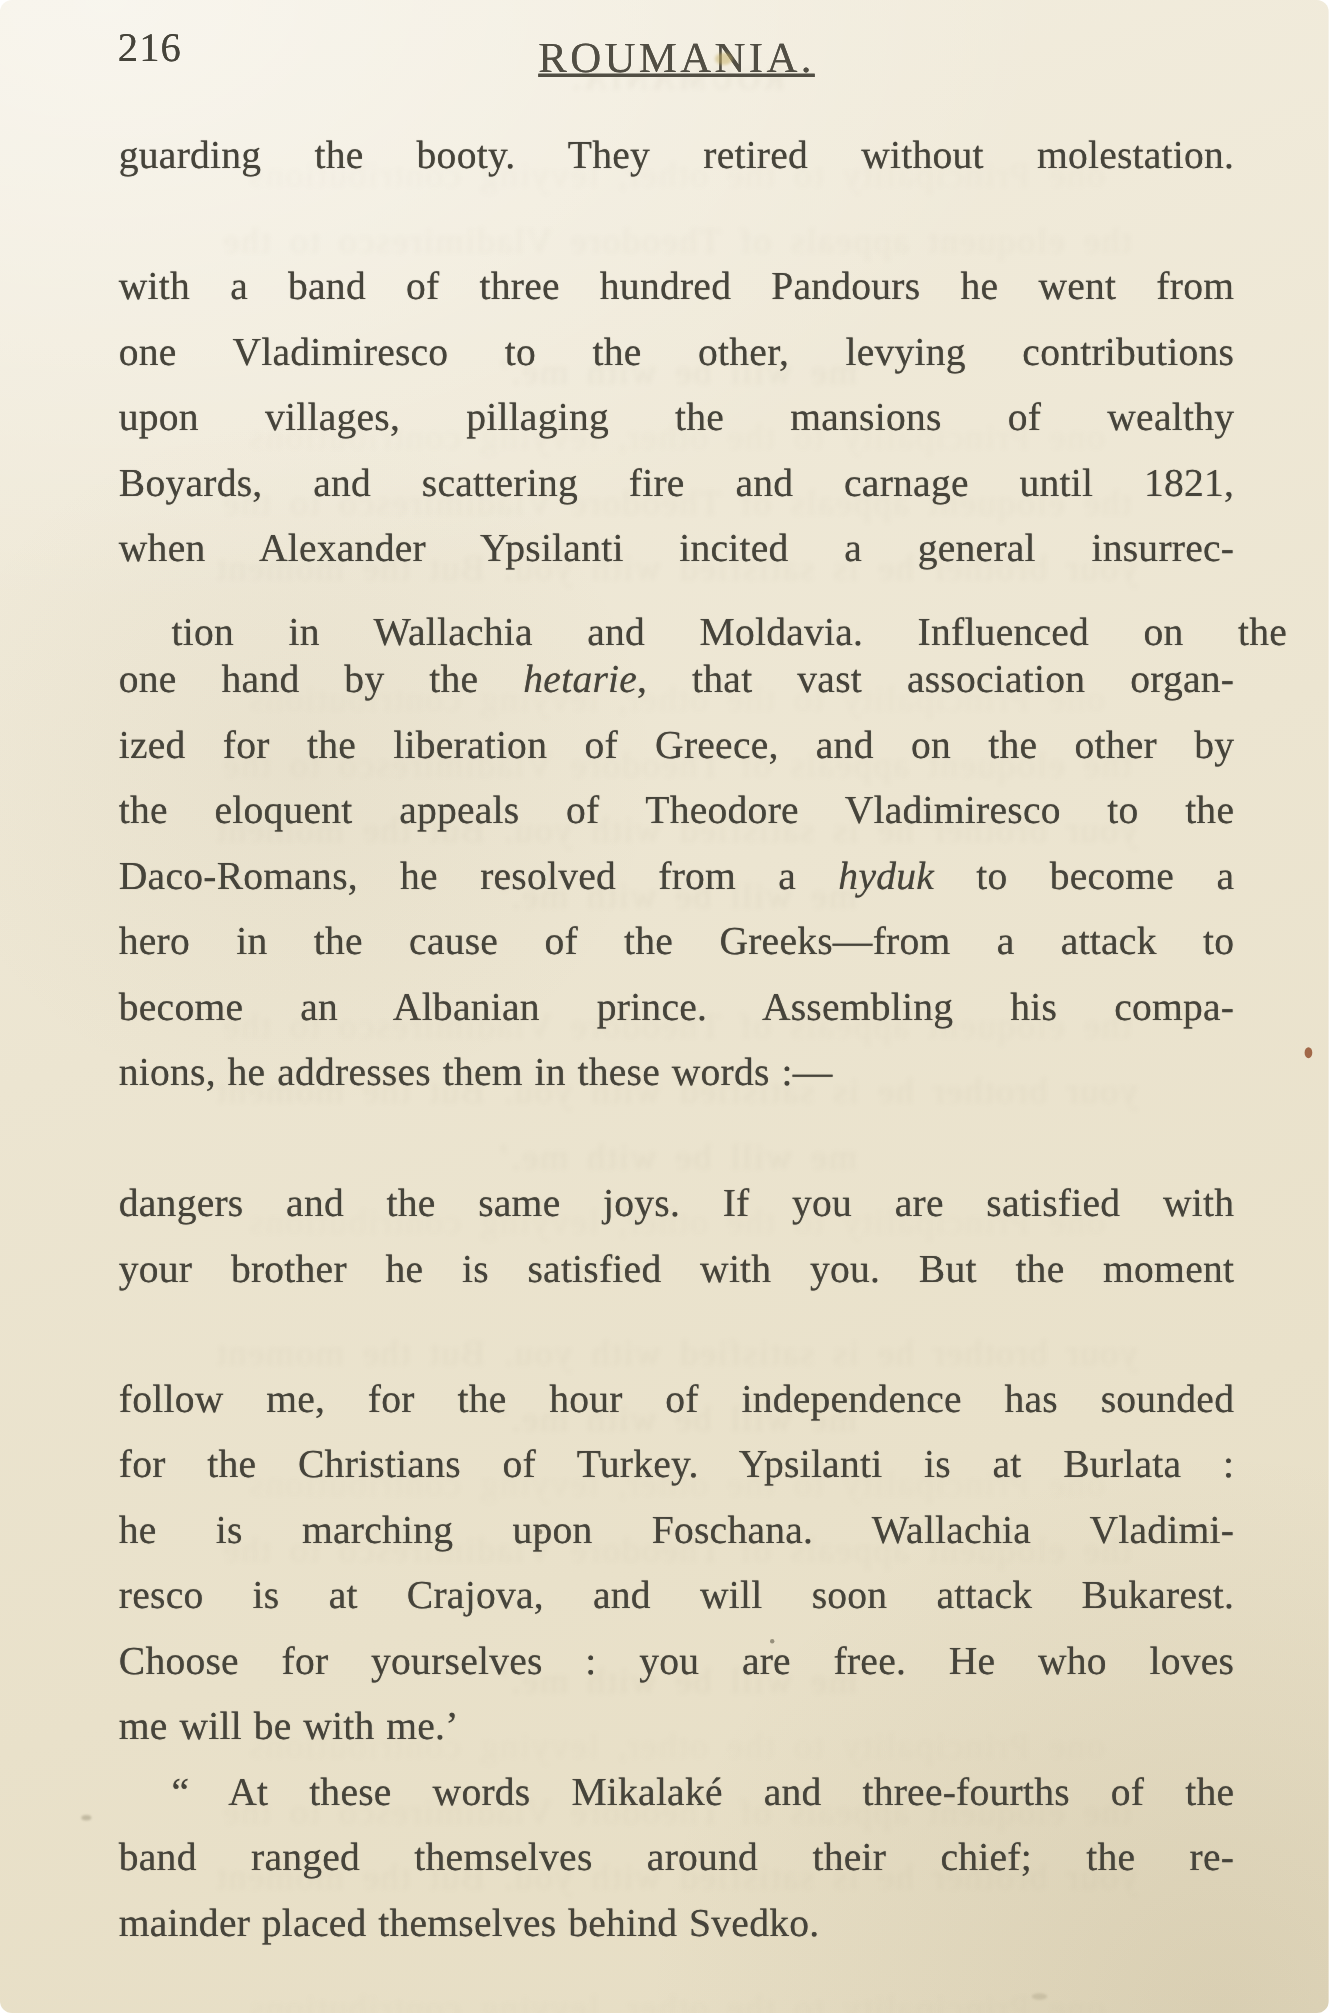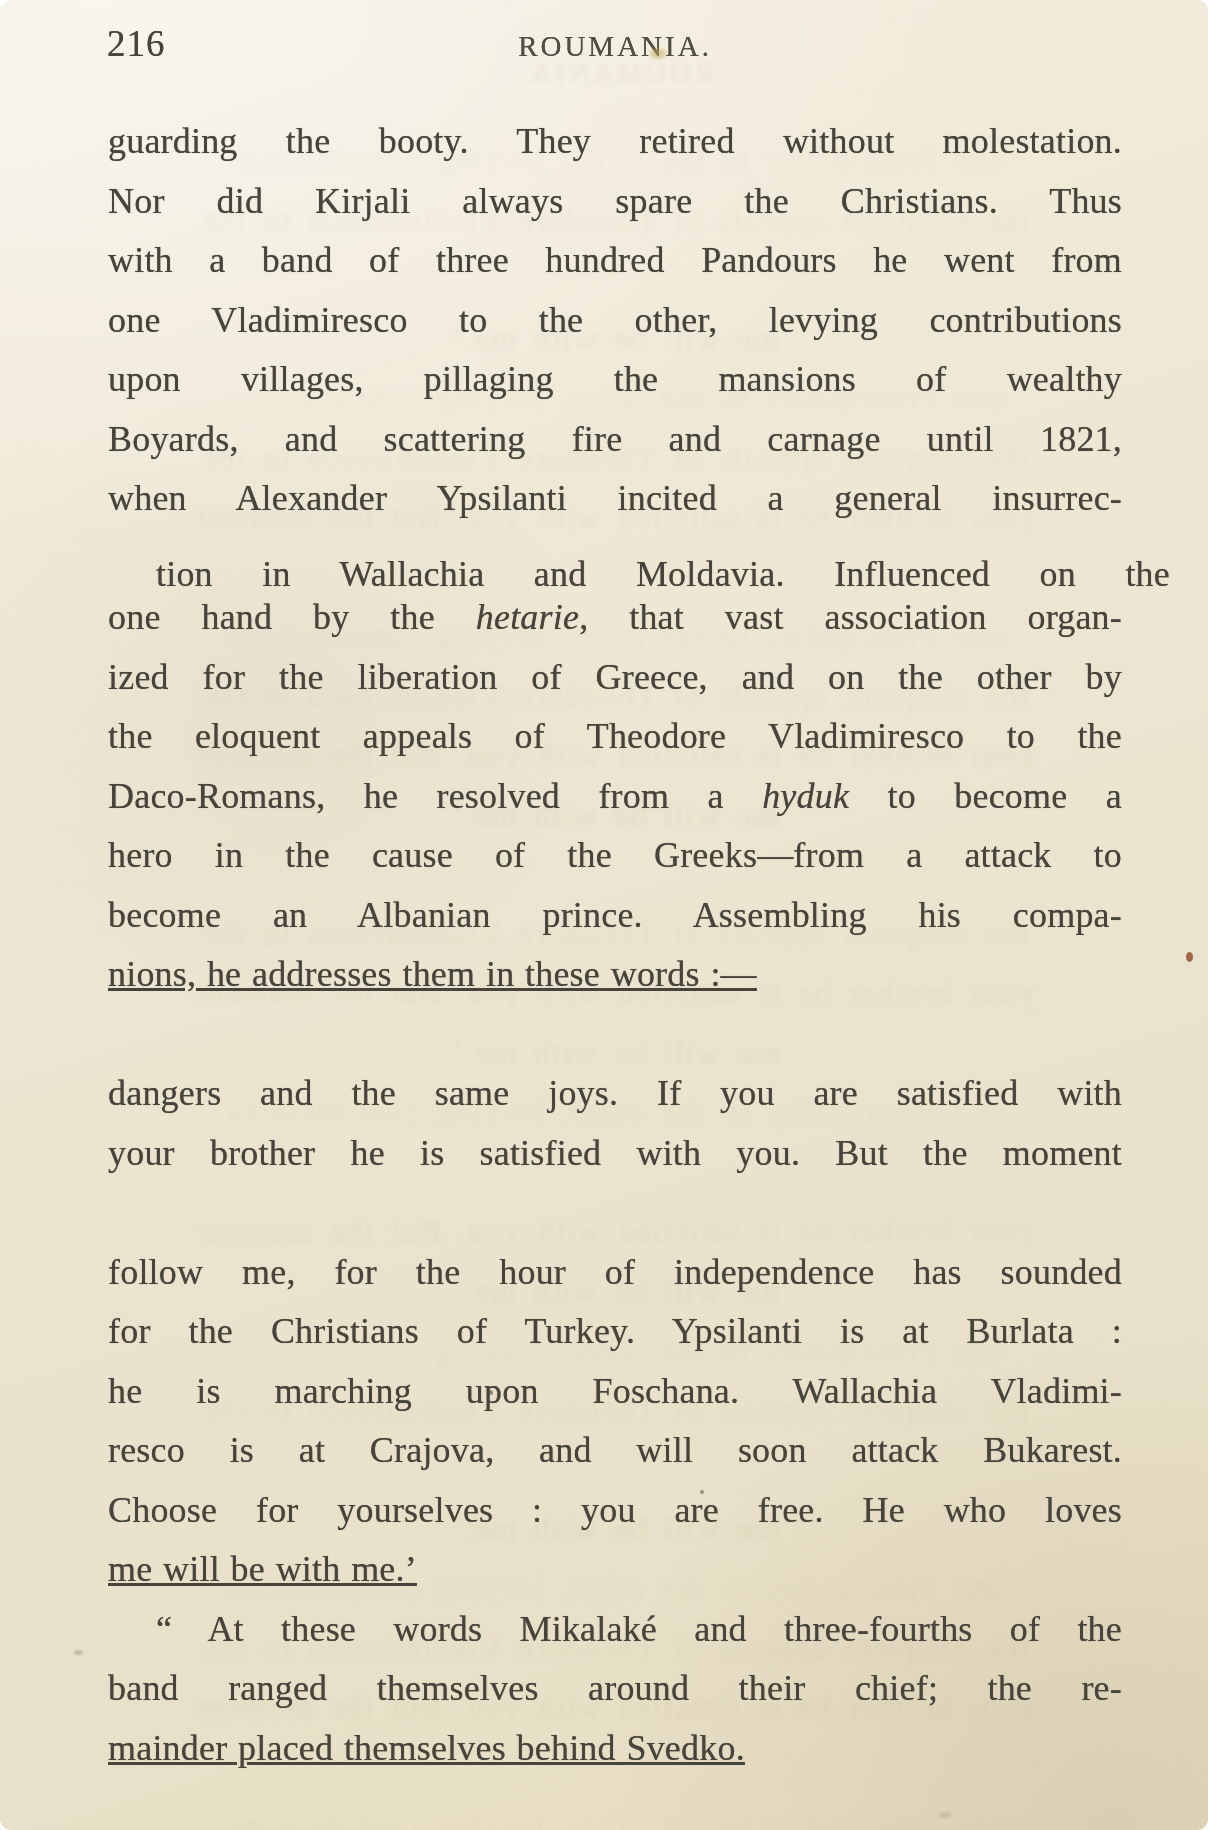--- a/index.html
+++ b/index.html
@@ -41,24 +41,25 @@
     letter-spacing: 1px;
     color: var(--ink);
     text-shadow: 0 0 0.6px currentColor;
   }
   .running-title {
     position: absolute;
     left: 108px;
     top: 30px;
     width: 1014px;
     text-align: center;
-    font-size: 29px;
+    font-size: 39px;
     letter-spacing: 3px;
     color: var(--header-ink);
     text-shadow: 0 0 0.6px currentColor;
+    text-decoration: underline;
   }
   
   .body-text {
     position: absolute;
     left: 108px;
     top: 112px;
     width: 1014px;
     height: 1700px;
   }
   .line {
@@ -69,21 +70,21 @@
     line-height: 59.5px;
     font-size: 36px;
     color: var(--ink);
     text-shadow: 0 0 0.7px rgba(62,58,48,0.75);
     box-sizing: border-box;
     white-space: normal;
     letter-spacing: 0.2px;
     word-spacing: 1.5px;
   }
   .line.justify { text-align: justify; text-align-last: justify; }
-  .line.left    { text-align: left;    text-align-last: left; text-decoration: underline; }
+  .line.left    { text-align: left;    text-align-last: left; }
   .line.indent  { padding-left: 48px; }
   .line i { font-style: italic; }
   
   .ghosts { position: absolute; inset: 0; pointer-events: none; }
   .ghost {
     position: absolute;
     left: 108px;
     width: 1014px;
     height: 42px;
     line-height: 42px;
@@ -137,21 +138,20 @@
       <div class="ghost" style="top: 1805px; opacity: 0.045;">one Principality to the other, levying contributions</div>
     </div>
 
   <div class="header">
     <span class="pagenum">216</span>
     <span class="running-title">ROUMANIA.</span>
   </div>
 
   <div class="body-text" id="body-text">
       <div class="line justify" style="top: 0px;"><span>guarding the booty.  They retired without molestation.</span></div>
-      <div class="line justify" style="top: 59.5px;"><span>Nor did Kirjali always spare the Christians.  Thus</span></div>
       <div class="line justify" style="top: 119px;"><span>with a band of three hundred Pandours he went from</span></div>
       <div class="line justify" style="top: 178.5px;"><span>one Vladimiresco to the other, levying contributions</span></div>
       <div class="line justify" style="top: 238px;"><span>upon villages, pillaging the mansions of wealthy</span></div>
       <div class="line justify" style="top: 297.5px;"><span>Boyards, and scattering fire and carnage until 1821,</span></div>
       <div class="line justify" style="top: 357px;"><span>when Alexander Ypsilanti incited a general insurrec-</span></div>
       <div class="line justify" style="top: 433px; margin-left: 48px;"><span>tion in Wallachia and Moldavia.  Influenced on the</span></div>
       <div class="line justify" style="top: 476px;"><span>one hand by the </span><i>hetarie</i><span>, that vast association organ-</span></div>
       <div class="line justify" style="top: 535.5px;"><span>ized for the liberation of Greece, and on the other by</span></div>
       <div class="line justify" style="top: 595px;"><span>the eloquent appeals of Theodore Vladimiresco to the</span></div>
       <div class="line justify" style="top: 654.5px;"><span>Daco-Romans, he resolved from a </span><i>hyduk</i><span> to become a</span></div>

